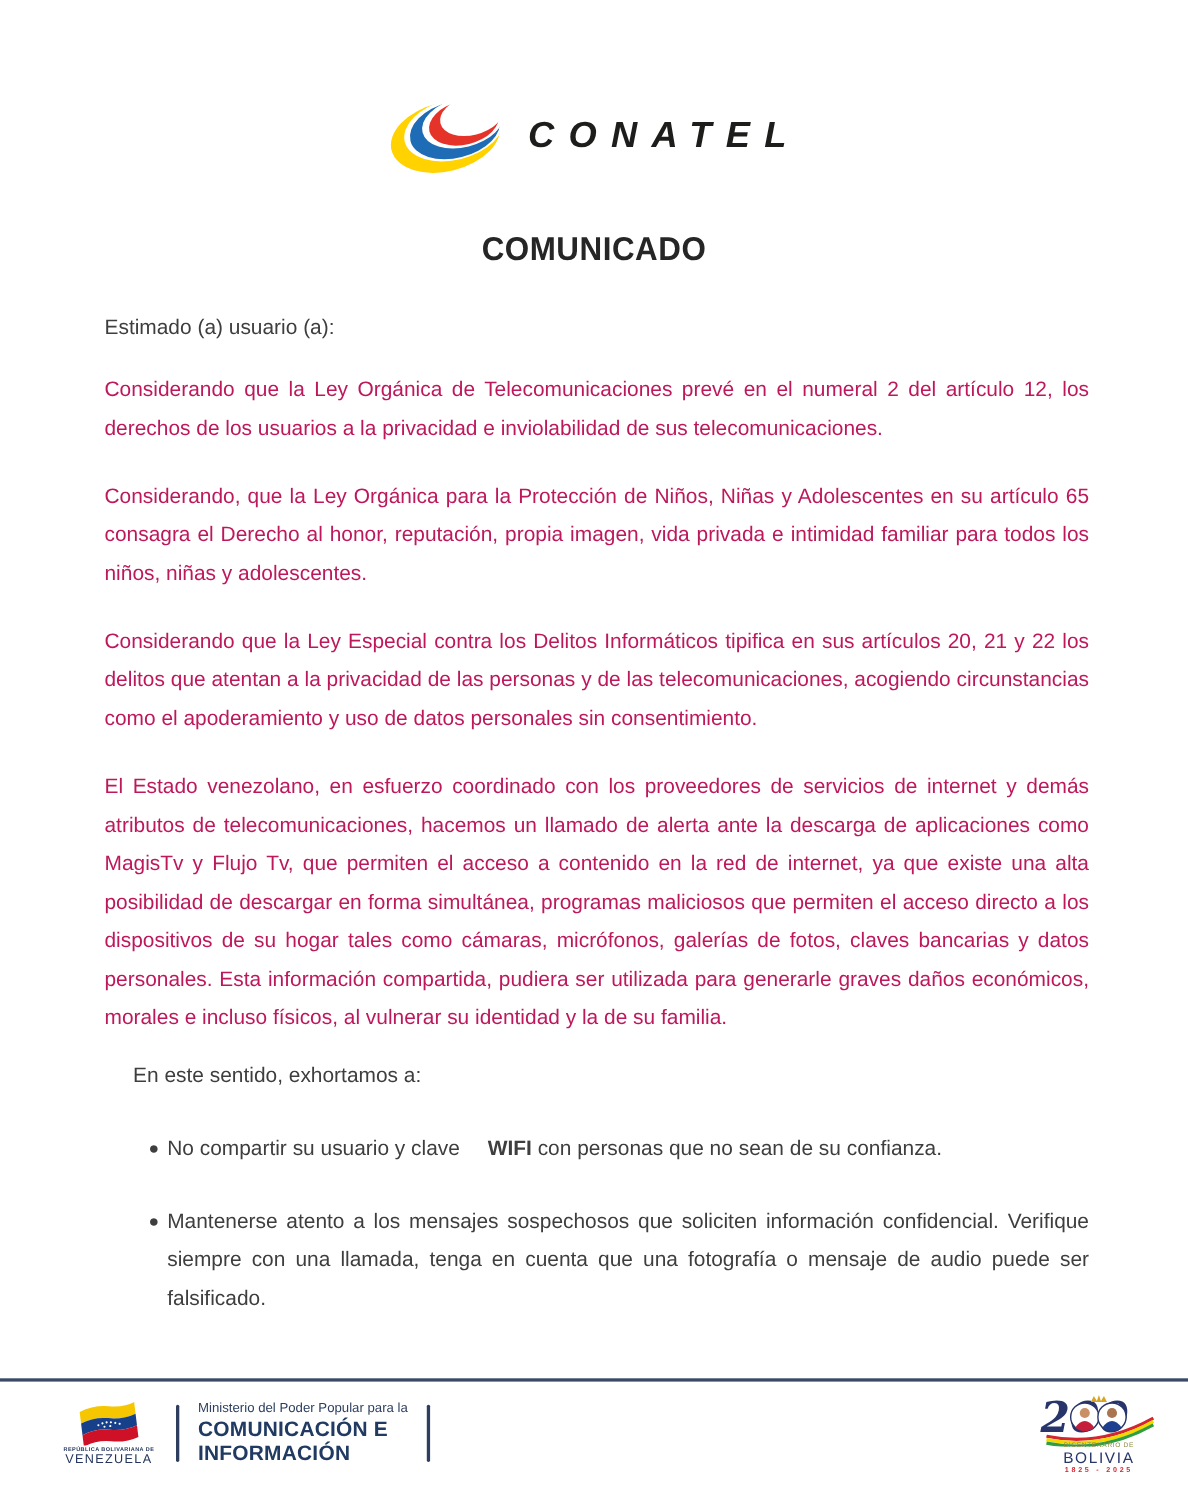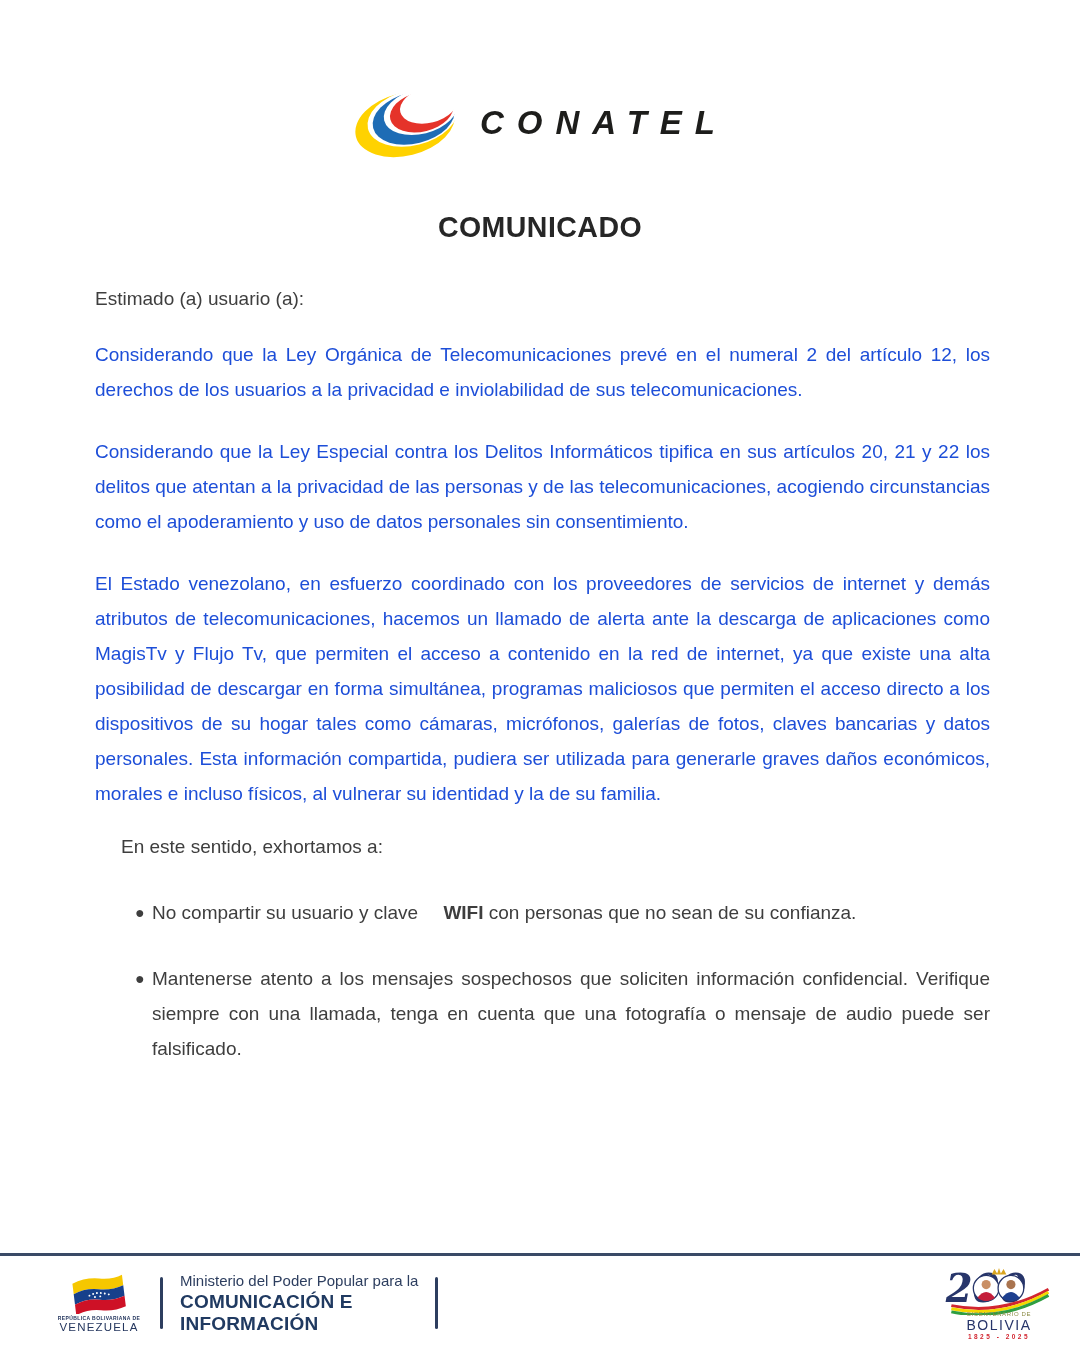--- a/index.html
+++ b/index.html
@@ -21,21 +21,21 @@
   
   .title{
     margin-top:48px; text-align:center; font-size:30px; font-weight:bold;
     color:#262626; letter-spacing:.5px; transform:scaleX(.95);
   }
   
   .content{ padding:0 90px 0 95px; }
   .greeting{ margin-top:44px; font-size:19px; color:#3e3e3e; }
   .body-p{
     margin-top:27px; font-size:19px; line-height:35px;
-    text-align:justify; color:#1d4ed8;
+    text-align:justify; color:#be185d;
   }
   .lead{ margin-top:18px; font-size:19px; line-height:35px; color:#3e3e3e;margin-left:26px; }
   .bullets{ list-style:none; }
   .bullet{
     position:relative; margin-top:31px; padding-left:57px;
     font-size:19px; line-height:35px; text-align:justify; color:#3e3e3e;
   }
   .dot{
     position:absolute; left:40px; top:0; font-size:16px; color:#3e3e3e;
   }
@@ -44,21 +44,21 @@
   .footer{ position:absolute; left:0; right:0; bottom:0; height:97px; background:#fff; }
   .rule{ height:3px; width:100%; background:#3a4a66; }
   .footer-row{
     height:94px; display:flex; align-items:center; padding-left:55px; padding-right:16px;
   }
   .flag-block{ width:88px; text-align:center; }
   .flag-svg{ width:58px; height:40px; display:block; margin:0 auto; }
   .flag-small{ font-size:5px; font-weight:bold; letter-spacing:.4px; color:#24365e; margin-top:1px; }
   .flag-name{ font-size:11.5px; font-weight:normal; letter-spacing:1.2px; color:#24365e; }
   .vdiv{ width:3px; height:52px; background:#2d3e5f; border-radius:2px; margin:0 17px; }
-  .min-l1{ font-size:15px; color:#2d3e5f; margin-bottom:2px; }
+  .min-l1{ font-size:12px; color:#2d3e5f; margin-bottom:2px; }
   .min-l2{ font-size:19px; font-weight:bold; color:#203a61; line-height:22px; letter-spacing:.2px; }
   .commission{ padding-top:2px; }
   .spacer{ flex:1; }
   .bolivia{ width:118px; text-align:center; margin-right:6px; }
   .bolivia svg{ width:110px; height:48px; display:block; margin:0 auto; }
   .bol-small{ font-size:6px; color:#8b8b45; letter-spacing:.6px; margin-top:-4px; }
   .bol-name{ font-size:14px; font-weight:normal; color:#27356a; letter-spacing:1.5px; }
   .bol-years{ font-size:6.5px; font-weight:bold; color:#d22630; letter-spacing:2.5px; }
 </style>
 </head>
@@ -78,20 +78,21 @@
       </g>
     </svg>
     <div class="brand">CONATEL</div>
   </header>
 
   <h1 class="title">COMUNICADO</h1>
 
   <div class="content">
     <p class="greeting">Estimado (a) usuario (a):</p>
     <p class="body-p">Considerando que la Ley Orgánica de Telecomunicaciones prevé en el numeral  2 del artículo 12, los derechos de los usuarios a la privacidad e inviolabilidad de sus telecomunicaciones.</p>
+    <p class="body-p">Considerando, que la Ley Orgánica para la Protección de Niños, Niñas y Adolescentes en su artículo 65 consagra el Derecho al honor, reputación, propia imagen, vida privada e intimidad familiar para todos los niños, niñas y adolescentes.</p>
     <p class="body-p">Considerando que la Ley Especial contra los Delitos Informáticos tipifica en sus artículos 20, 21 y 22 los delitos que atentan a la privacidad de las personas y de las telecomunicaciones, acogiendo circunstancias como el apoderamiento y uso de datos personales sin consentimiento.</p>
     <p class="body-p">El Estado venezolano, en esfuerzo coordinado con los proveedores de servicios de internet y demás atributos de telecomunicaciones, hacemos un llamado de alerta ante la descarga de aplicaciones como MagisTv y Flujo Tv, que permiten el acceso a contenido en la red de internet, ya que existe una alta posibilidad de descargar en forma simultánea, programas maliciosos que permiten el acceso directo a los dispositivos de su hogar tales como cámaras, micrófonos, galerías de fotos, claves bancarias y datos personales. Esta información compartida, pudiera ser utilizada para generarle graves daños económicos, morales e incluso físicos, al vulnerar su identidad y la de su familia.</p>
     <p class="lead">En este sentido, exhortamos a:</p>
 
     <ul class="bullets">
       <li class="bullet">
         <span class="dot">●</span>
         <span>No compartir su usuario y clave </span><b>WIFI</b><span> con personas que no sean de su confianza.</span>
       </li>
       <li class="bullet">

